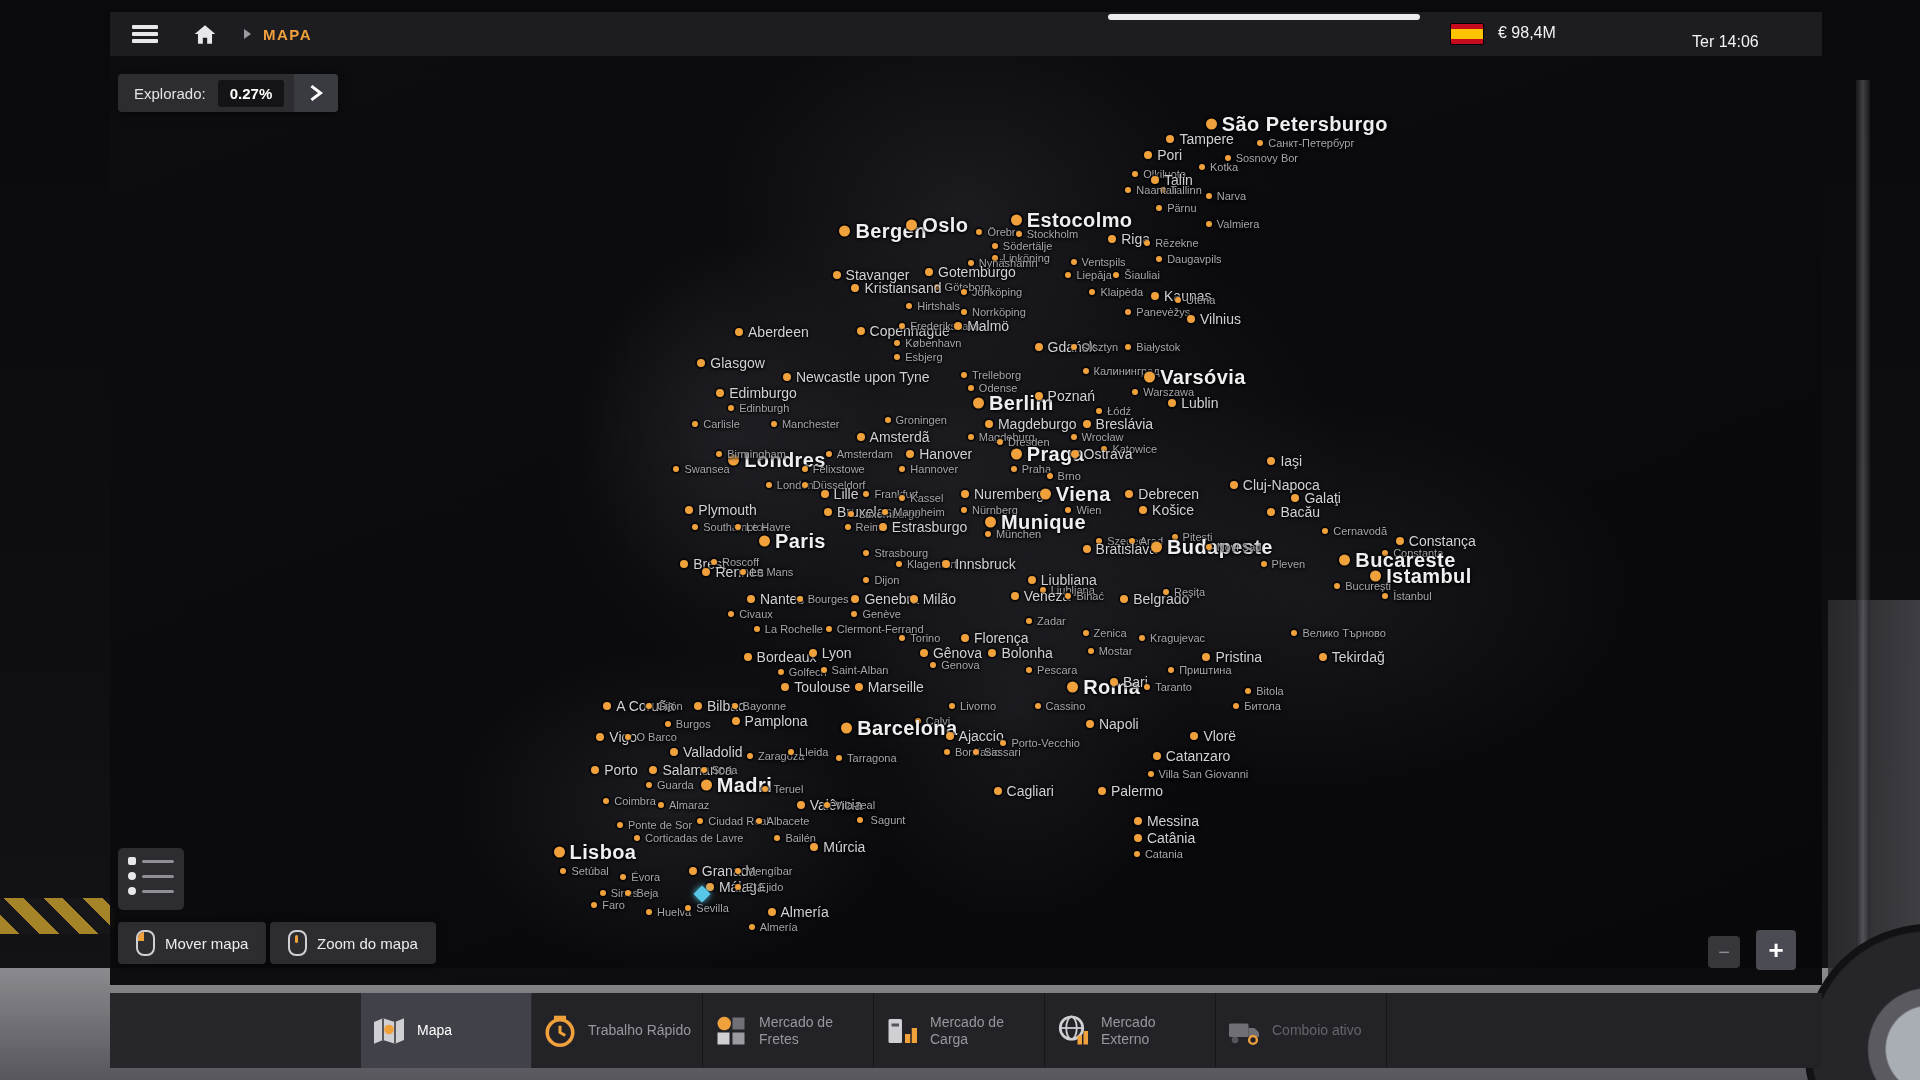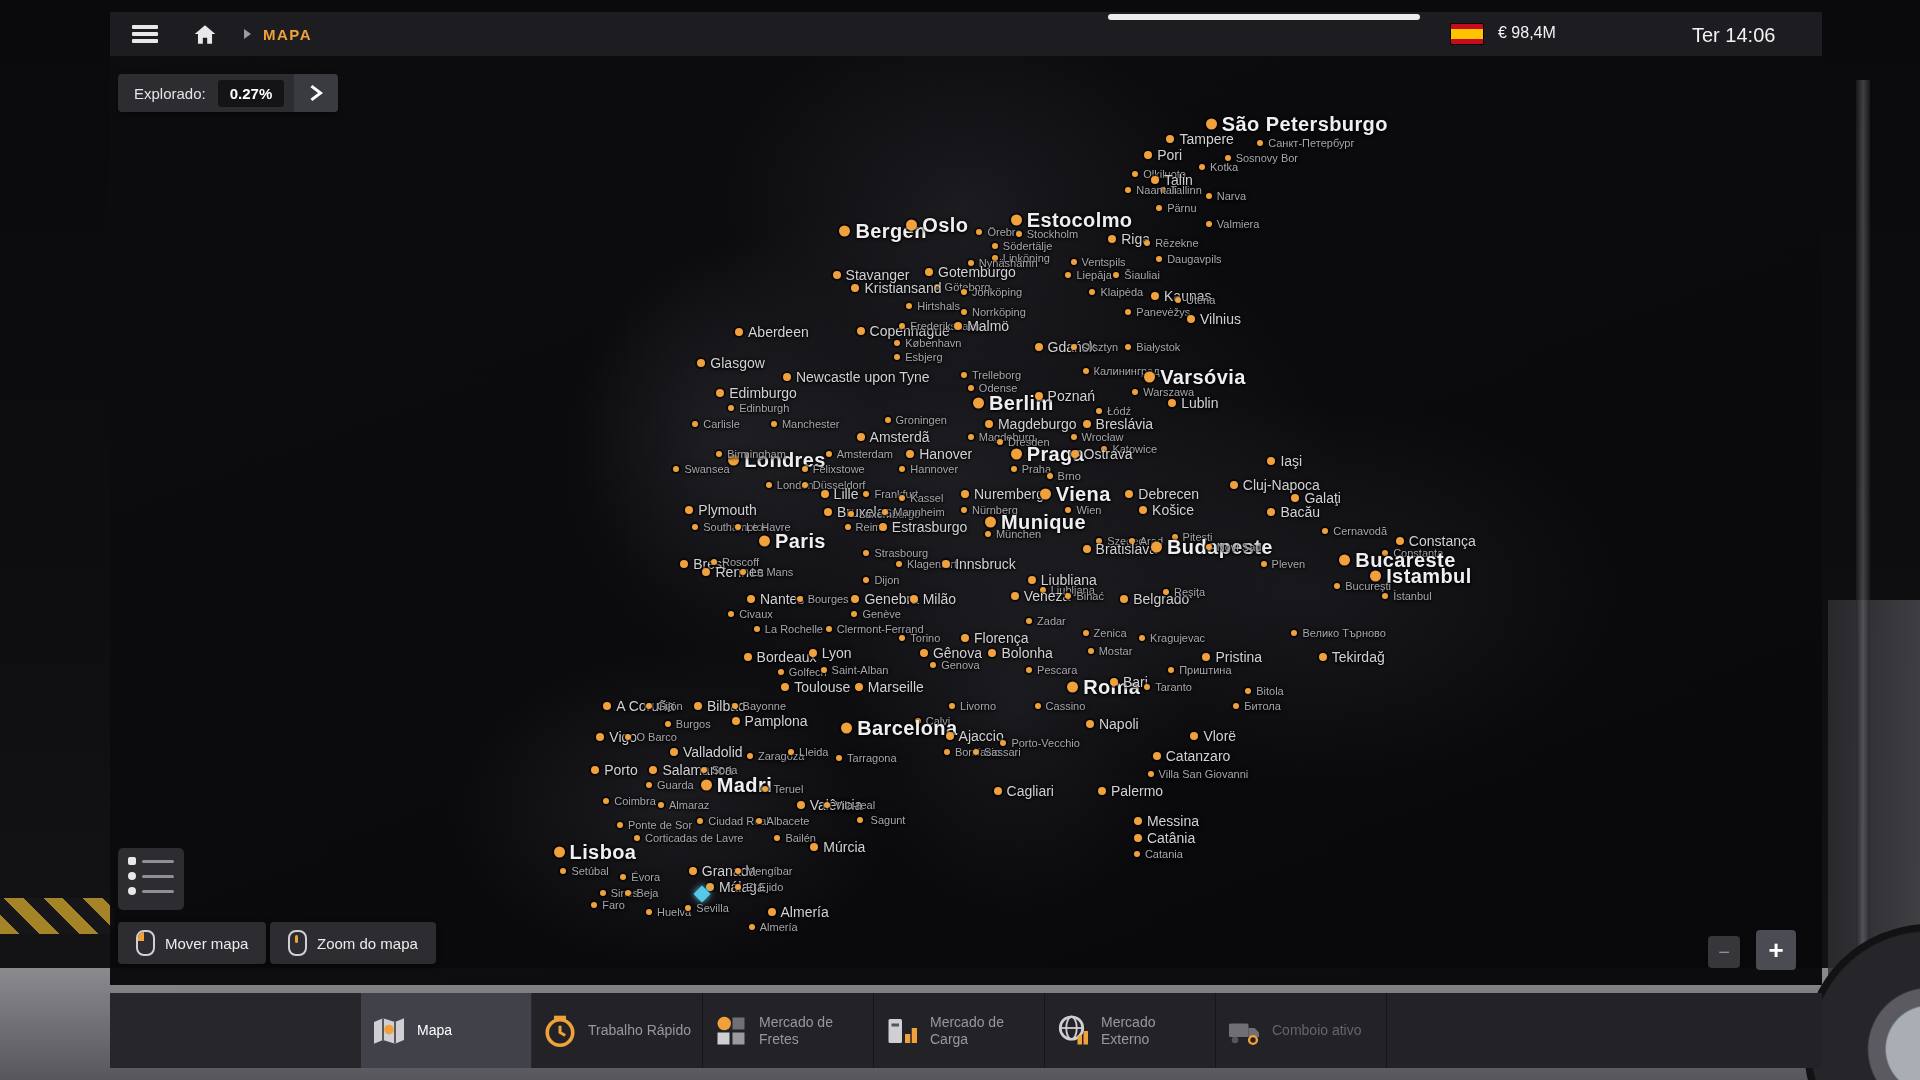--- a/index.html
+++ b/index.html
@@ -27,21 +27,21 @@
     display:flex;align-items:center;}
   .burger{width:26px;height:18px;margin-left:22px;display:flex;flex-direction:column;justify-content:space-between;cursor:pointer;}
   .burger span{display:block;height:4px;background:#e8e8ea;border-radius:1px;}
   .home-btn{margin-left:34px;width:26px;height:24px;}
   .crumb-sep{margin-left:26px;width:0;height:0;border-left:7px solid #9a9aa0;border-top:5px solid transparent;border-bottom:5px solid transparent;}
   .crumb{margin-left:12px;color:#f0a13c;font-weight:bold;font-size:15px;letter-spacing:1.5px;}
   #top-progress{position:absolute;left:998px;top:2px;width:312px;height:6px;background:#ececee;border-radius:3px;}
   .flag{position:absolute;left:1340px;top:11px;width:34px;height:22px;border-radius:2px;
     background:linear-gradient(180deg,#c60b1e 0 25%,#ffc400 25% 75%,#c60b1e 75% 100%);box-shadow:0 0 0 1px #000 inset;}
   .money{position:absolute;left:1388px;top:12px;color:#f2f2f4;font-size:16px;}
-  .clock{position:absolute;left:1582px;top:12px;color:#f2f2f4;font-size:20px;}
+  .clock{position:absolute;left:1582px;top:21px;color:#f2f2f4;font-size:16px;}
 
   
   #map-panel{position:absolute;left:110px;top:56px;width:1712px;height:929px;overflow:hidden;
     background:linear-gradient(160deg,rgba(13,13,16,.96),rgba(8,8,10,.97));}
   #land{position:absolute;inset:0;
     background:
       radial-gradient(ellipse 360px 270px at 50% 16%,rgba(56,56,64,.34),transparent 70%),
       radial-gradient(ellipse 560px 400px at 49% 45%,rgba(56,56,64,.4),transparent 70%),
       radial-gradient(ellipse 320px 230px at 33% 81%,rgba(56,56,64,.38),transparent 70%),
       radial-gradient(ellipse 250px 310px at 53% 70%,rgba(52,52,60,.34),transparent 70%),

